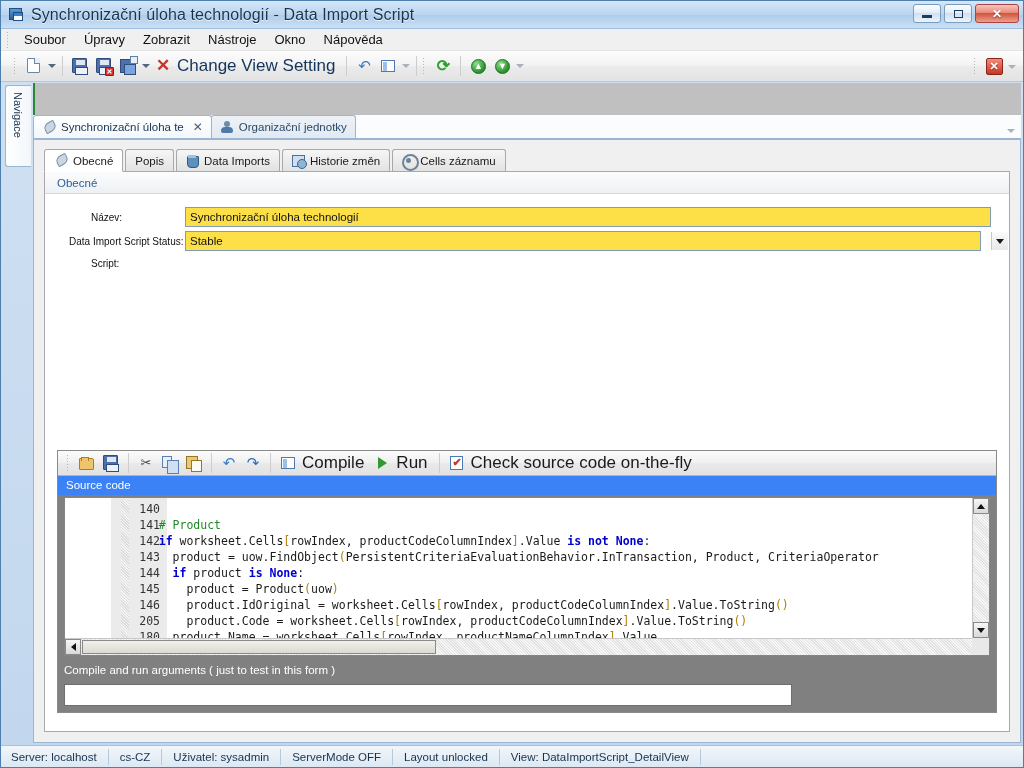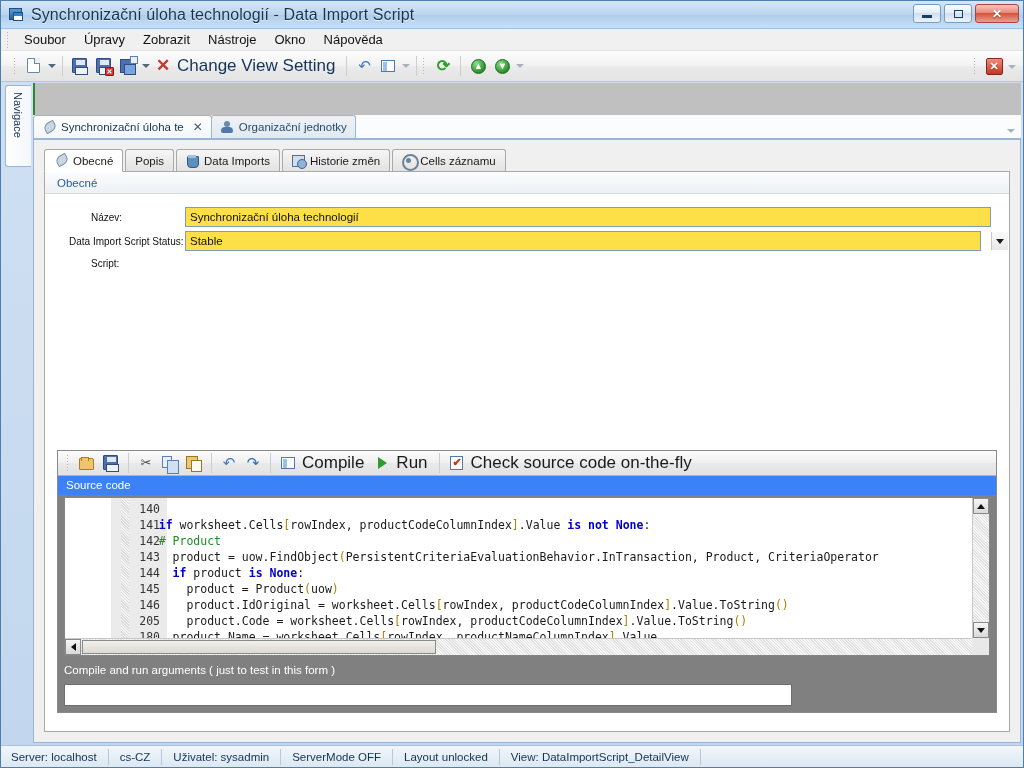--- a/index.html
+++ b/index.html
@@ -645,22 +645,22 @@
                   <div class="lnum">146</div>
                   <div class="lnum">205</div>
                   <div class="lnum">180</div>
                   <div class="lnum">149</div>
                 </div>
             </div>
             <div class="gutter-sep"></div>
             <div class="code-area">
               <div id="code-lines" style="padding-top:3px; padding-left:2px;">
                   <div class="code-line">&nbsp;</div>
+                  <div class="code-line"><span>    </span><span class="cmt"># Product</span></div>
                   <div class="code-line"><span>    </span><span class="kw">if</span><span> worksheet.Cells</span><span class="pun">[</span><span>rowIndex, productCodeColumnIndex</span><span class="pun">]</span><span>.Value </span><span class="kw">is not None</span><span>:</span></div>
-                  <div class="code-line"><span>    </span><span class="cmt"># Product</span></div>
                   <div class="code-line"><span>      product = uow.FindObject</span><span class="pun">(</span><span>PersistentCriteriaEvaluationBehavior.InTransaction, Product, CriteriaOperator</span></div>
                   <div class="code-line"><span>      </span><span class="kw">if</span><span> product </span><span class="kw">is None</span><span>:</span></div>
                   <div class="code-line"><span>        product = Product</span><span class="pun">(</span><span>uow</span><span class="pun">)</span></div>
                   <div class="code-line"><span>        product.IdOriginal = worksheet.Cells</span><span class="pun">[</span><span>rowIndex, productCodeColumnIndex</span><span class="pun">]</span><span>.Value.ToString</span><span class="pun">()</span></div>
                   <div class="code-line"><span>        product.Code = worksheet.Cells</span><span class="pun">[</span><span>rowIndex, productCodeColumnIndex</span><span class="pun">]</span><span>.Value.ToString</span><span class="pun">()</span></div>
                   <div class="code-line"><span>      product.Name = worksheet.Cells</span><span class="pun">[</span><span>rowIndex, productNameColumnIndex</span><span class="pun">]</span><span>.Value</span></div>
                 </div>
             </div>
 
             <div class="vscroll">

